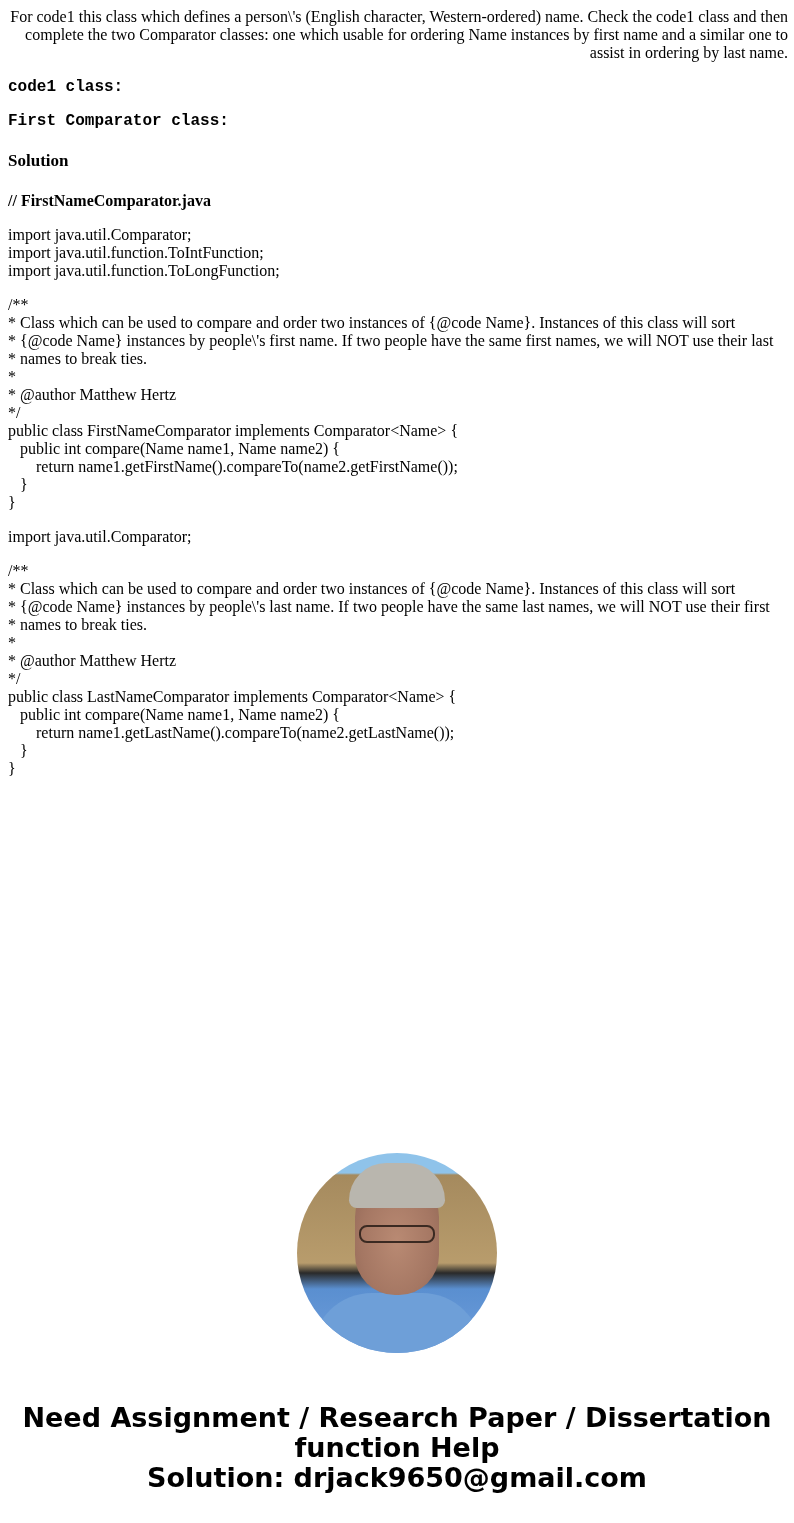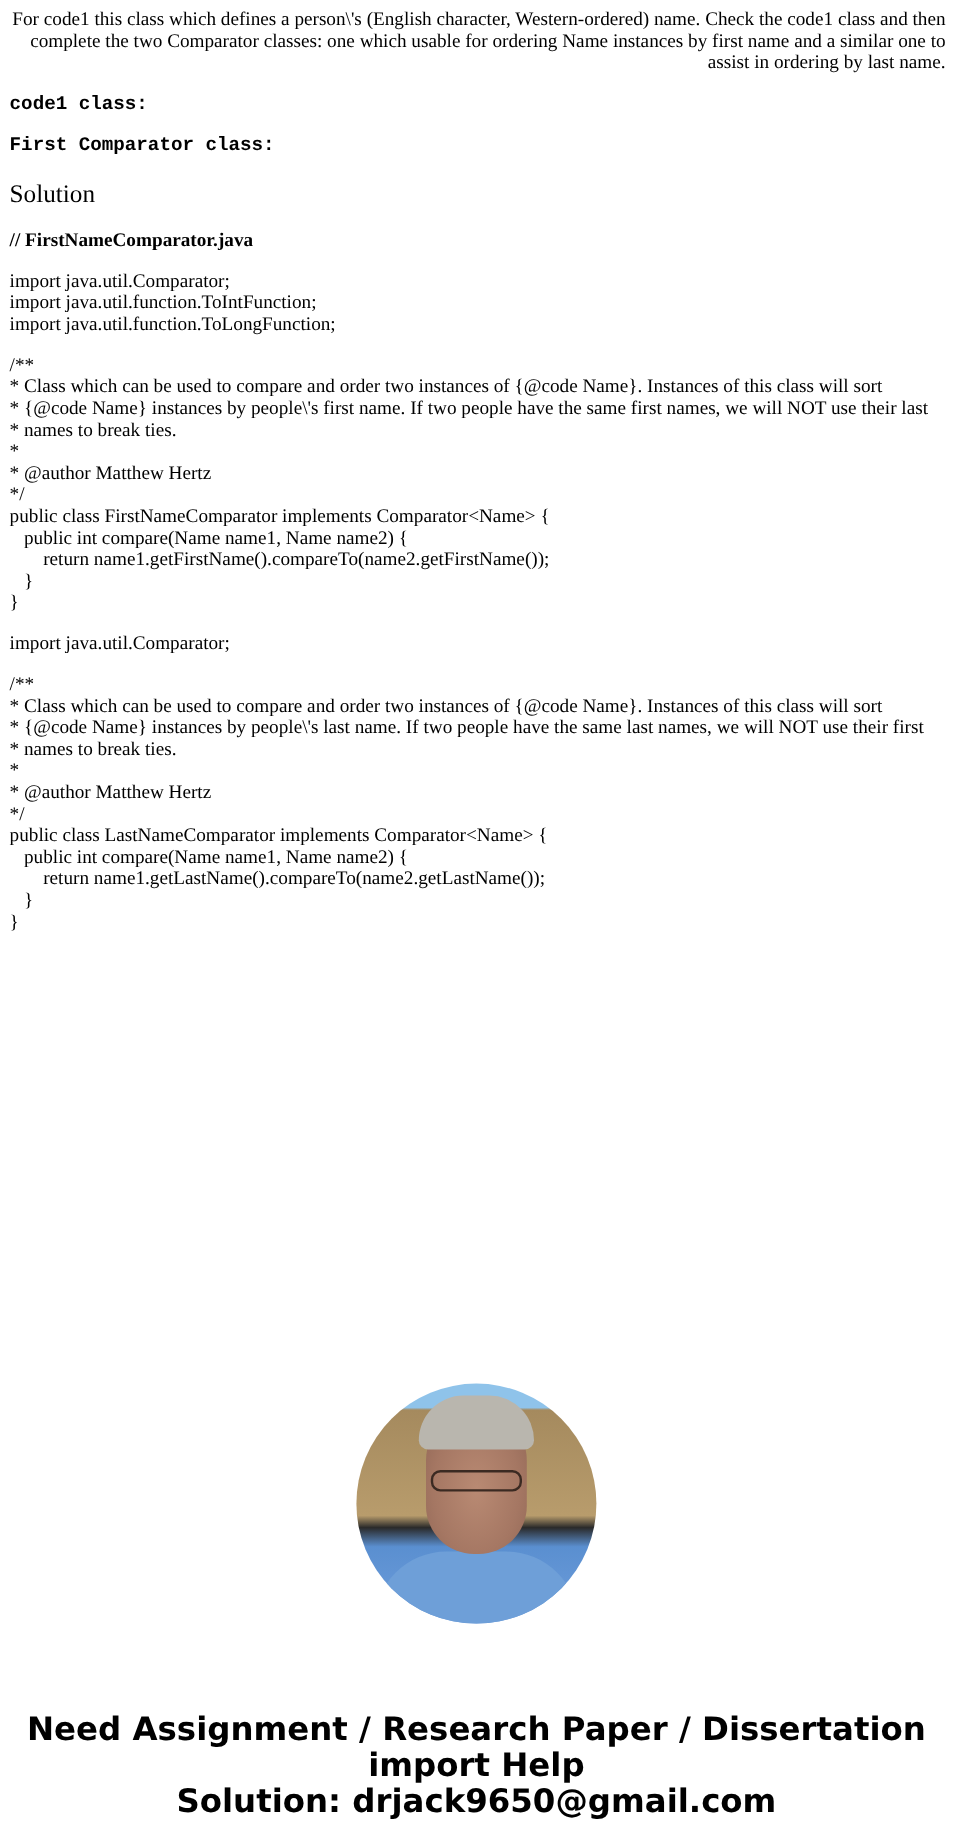--- a/index.html
+++ b/index.html
@@ -11,21 +11,21 @@
       color: #000;
       font-size: 16px;
       line-height: 18px;
       overflow: hidden;
     }
     .content { position: absolute; left: 8px; top: 8px; width: 780px; }
     p { margin: 0; }
     .intro { margin-bottom: 16px; text-align: right; }
     .bold-heading { font-weight: bold; margin-bottom: 16px; font-family: Liberation Mono, monospace; }
     h3.solution {
-      font-size: 21px; font-weight: normal; margin: 0 0 20px 0; line-height: 22px;
+      font-size: 17px; font-weight: bold; margin: 0 0 20px 0; line-height: 22px;
       padding-top: 4px;
     }
     .file-heading { font-weight: bold; margin-bottom: 16px; }
     .code-block { margin-bottom: 16px; }
     .code-line { white-space: pre; display: block; height: 18px; }
     .avatar {
       position: absolute; left: 297px; top: 1153px; width: 200px; height: 200px;
       border-radius: 50%; overflow: hidden;
       background: linear-gradient(180deg, #8fc3ea 0%, #8fc3ea 10%, #a58a5e 11%, #b89c6c 55%, #2a2a2a 60%, #5a8fd0 68%, #6f9edc 100%);
     }
@@ -42,21 +42,21 @@
       position: absolute; left: 62px; top: 72px; width: 76px; height: 18px;
       border: 2px solid #3b2a22; border-radius: 8px; box-sizing: border-box;
     }
     .avatar .shirt {
       position: absolute; left: 15px; top: 140px; width: 170px; height: 80px;
       border-radius: 60px 60px 0 0; background: #6e9fd8;
     }
     .ad {
       position: absolute; left: 0; top: 1403px; width: 794px; text-align: center;
       font-family: "DejaVu Sans", sans-serif; font-weight: bold; font-size: 27px;
-      line-height: 30px; color: #000; margin-top: 24px;
+      line-height: 30px; color: #000;
     }
   </style>
 </head>
 <body>
 
 <div class="content">
   <p class="intro">For code1 this class which defines a person\'s (English character, Western-ordered) name. Check the code1 class and then complete the two Comparator classes: one which usable for ordering Name instances by first name and a similar one to assist in ordering by last name.</p>
   <p class="bold-heading">code1 class:</p>
   <p class="bold-heading">First Comparator class:</p>
   <h3 class="solution">Solution</h3>
@@ -103,15 +103,15 @@
 
 <div class="avatar">
   <div class="shirt"></div>
   <div class="face"></div>
   <div class="hair"></div>
   <div class="glasses"></div>
 </div>
 
 <div class="ad">
   <div>Need Assignment / Research Paper / Dissertation</div>
-  <div>import Help</div>
+  <div>function Help</div>
   <div>Solution: drjack9650@gmail.com</div>
 </div>
 
 </body></html>

